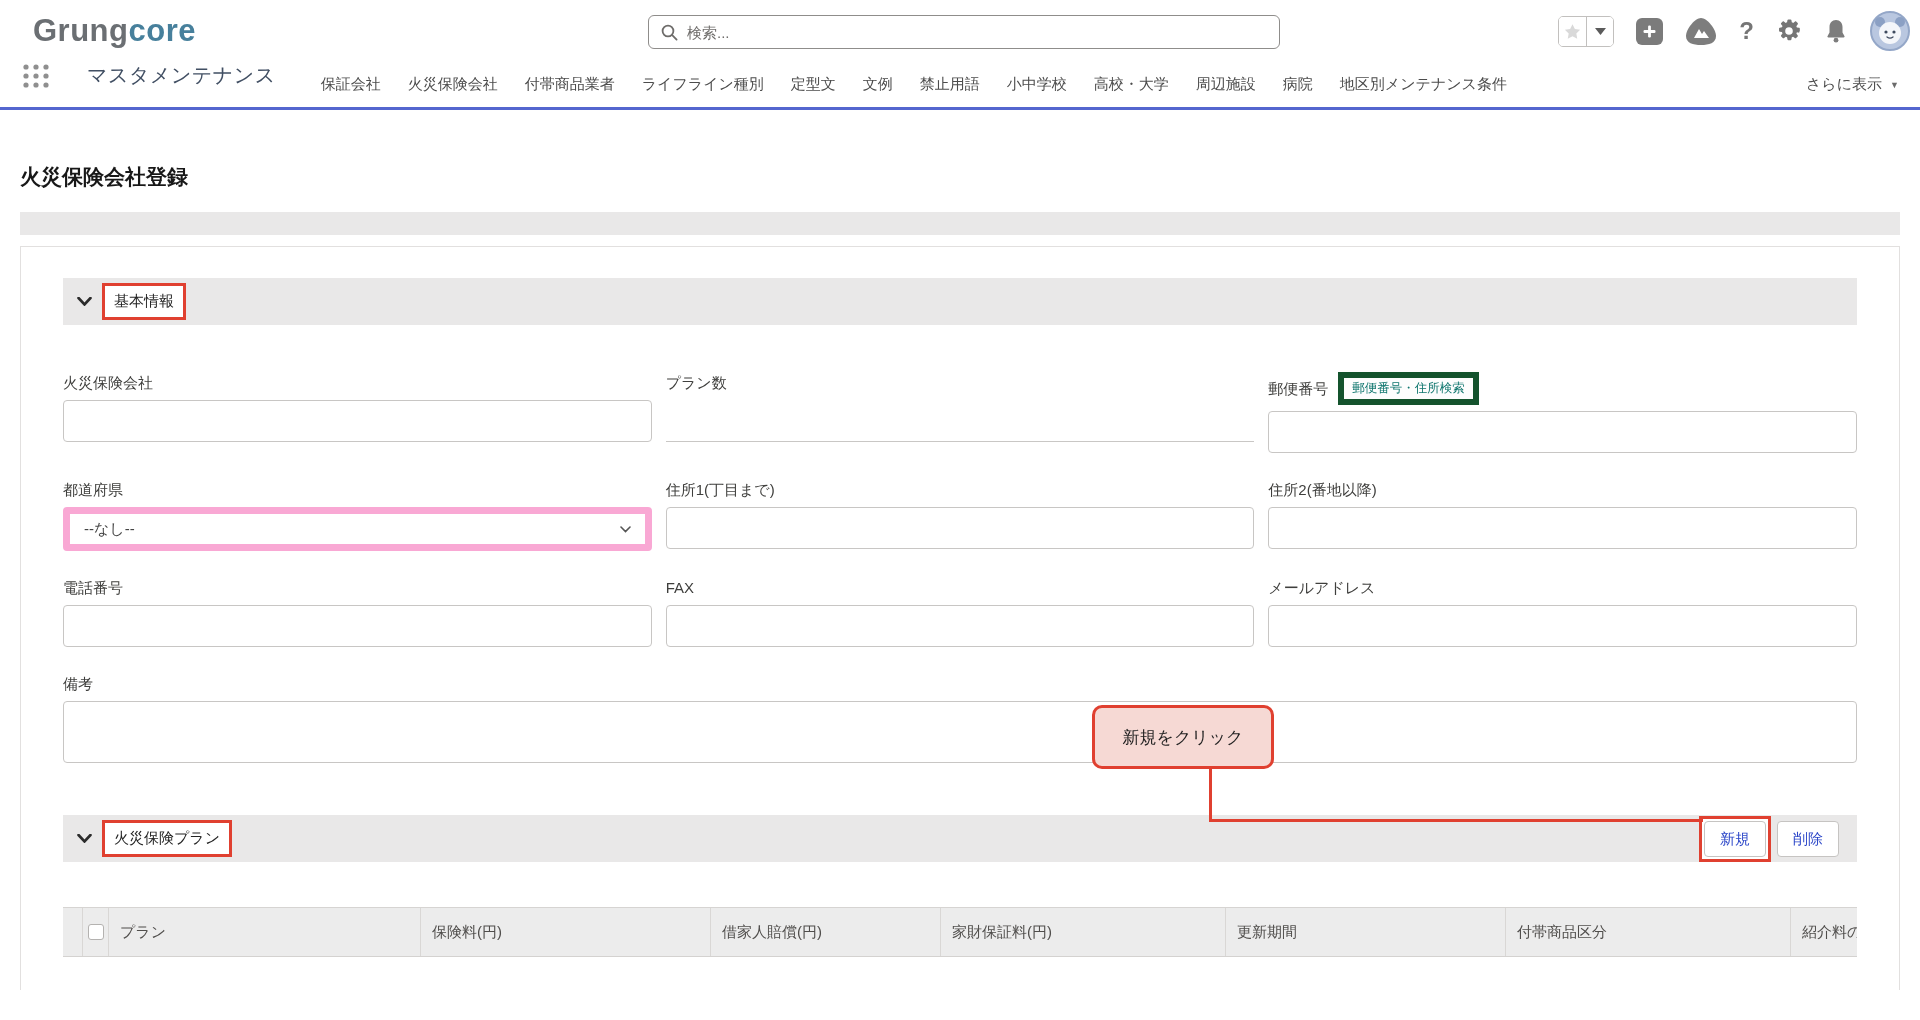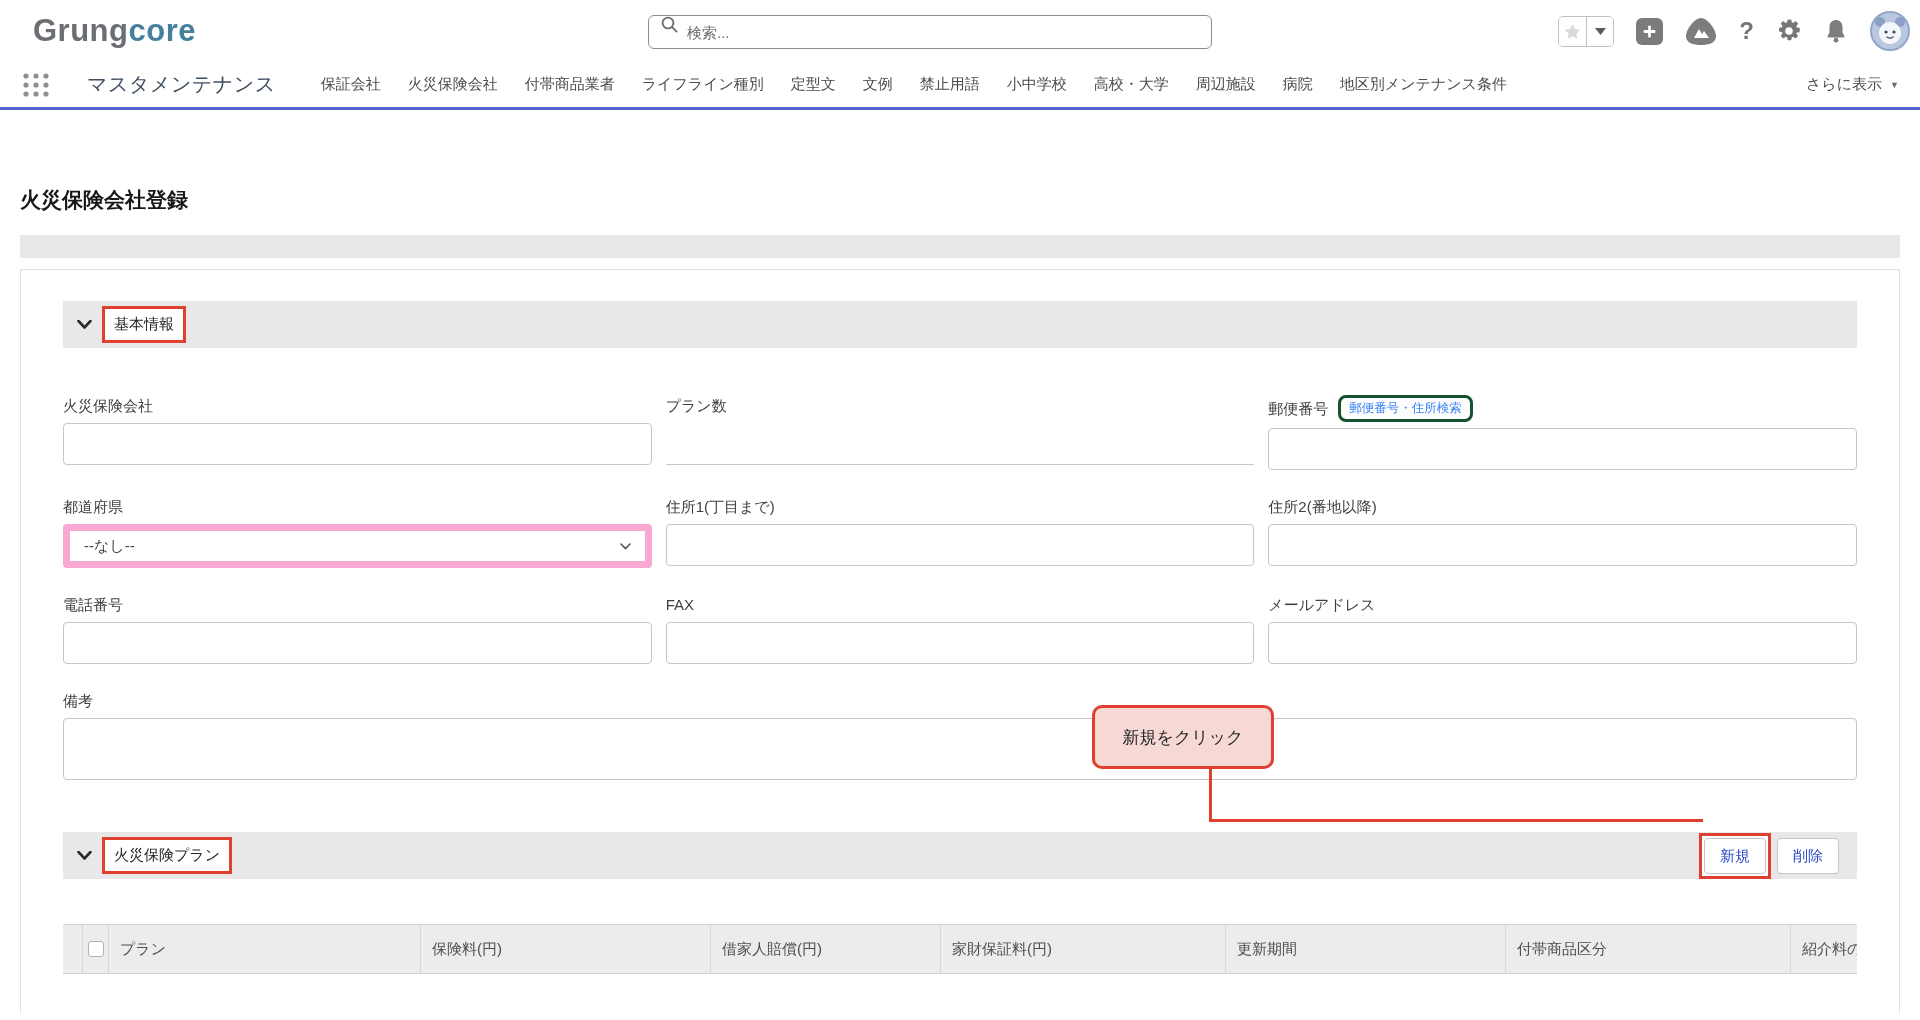--- a/index.html
+++ b/index.html
@@ -4,48 +4,48 @@
 <style>
   * { box-sizing: border-box; margin: 0; padding: 0; }
   html,body { width:1920px; height:1020px; overflow:hidden; background:#ffffff;
     font-family:"Liberation Sans","DejaVu Sans",sans-serif; color:#2e2e2e; position:relative; }
 
   
   .gheader { height:62px; display:flex; align-items:center; position:relative; background:#fff; }
   .logo { margin-left:33px; font-size:31px; font-weight:700; letter-spacing:.5px; line-height:40px; }
   .logo .p1 { color:#6b6f73; }
   .logo .p2 { color:#47809c; }
-  .search-wrap { position:absolute; left:648px; top:15px; width:564px; height:34px;
-    border:1.5px solid #8f8d8b; border-radius:6px; display:flex; padding:0 12px; background:#fff; }
+  .search-wrap { position:absolute; left:648px; top:15px; width:632px; height:34px;
+    border:1.5px solid #8f8d8b; border-radius:6px; display:flex; align-items:center; padding:0 12px; background:#fff; }
   .search-wrap svg { flex:0 0 auto; margin-right:9px; }
   .search-input { border:none; outline:none; width:100%; font-size:15px; color:#444;
     font-family:"Liberation Sans","DejaVu Sans",sans-serif; background:transparent; }
   .search-input::placeholder { color:#6f6d6b; }
   .hicons { position:absolute; right:10px; top:0; height:62px; display:flex; align-items:center; gap:22px; }
   .fav-split { display:flex; height:31px; border:1px solid #c2c0be; border-radius:5px; overflow:hidden; }
   .fav-split .seg { width:27px; display:flex; align-items:center; justify-content:center; background:#fff; }
   .fav-split .seg + .seg { border-left:1px solid #c2c0be; }
   .icon-btn { display:flex; align-items:center; justify-content:center; }
   .plus-btn { width:27px; height:27px; background:#7b7b7b; border-radius:6px; }
   .q-mark { font-size:24px; font-weight:700; color:#767676; line-height:1; }
   .avatar-btn { width:40px; height:40px; }
 
   
-  .appnav { height:48px; display:flex; align-items:center; border-bottom:3px solid #5466cf; background:#fff; }
+  .appnav { height:48px; display:flex; border-bottom:3px solid #5466cf; background:#fff; }
   .waffle { margin-left:22px; width:33px; display:flex; }
   .app-name { margin-left:32px; font-size:20px; color:#414f63; letter-spacing:.5px; white-space:nowrap; }
   .nav-items { display:flex; align-items:center; gap:27px; margin-left:45px; list-style:none; }
   .nav-items li { font-size:15px; color:#4c4c4c; white-space:nowrap; cursor:pointer; }
   .nav-more { margin-left:auto; margin-right:21px; display:flex; align-items:center; gap:8px;
     font-size:15px; color:#4c4c4c; white-space:nowrap; cursor:pointer; }
   .nav-more .tri { font-size:9px; color:#6b6b6b; }
 
   
   .content { padding:0 20px; }
-  .page-title { margin-top:75px; font-size:21px; font-weight:700; color:#181818; line-height:30px; }
+  .page-title { margin-top:52px; font-size:21px; font-weight:700; color:#181818; line-height:30px; }
   .toolbar-strip { margin-top:20px; height:23px; background:#e9e8e8; }
   .card { margin-top:11px; background:#fff; border:1px solid #e2e0df; border-bottom:none;
     padding:31px 42px 0; height:744px; position:relative; }
 
   .section-bar { height:47px; background:#e9e8e8; display:flex; align-items:center; padding:0 18px 0 14px; }
   .section-bar .chev { margin-right:10px; display:flex; }
   .sec-label { font-size:15px; color:#242424; }
   .red-box { border:3px solid #e04030; background:#fff; padding:6px 9px; }
   .bar-buttons { margin-left:auto; display:flex; align-items:center; gap:6px; }
   .sf-btn { background:#fff; border:1px solid #c6c4c2; border-radius:4px; color:#2b46c8;
@@ -55,21 +55,21 @@
 
   
   .form-grid { display:grid; grid-template-columns:1fr 1fr 1fr; column-gap:14px; margin-top:21px; }
   .cell { margin-top:26px; }
   .cell.full { grid-column:1 / 4; }
   .f-label { font-size:15px; color:#3f3f3d; line-height:22px; margin-bottom:6px; display:flex; align-items:center; gap:10px; }
   .t-input { width:100%; height:42px; border:1px solid #c8c6c4; border-radius:4px; padding:0 12px;
     font-size:15px; color:#333; outline:none; background:#fff;
     font-family:"Liberation Sans","DejaVu Sans",sans-serif; }
   .ro-field { width:100%; height:42px; border-bottom:1px solid #c9c7c5; }
-  .chip-btn { font-size:12.5px; color:#3b82f6; border:3px solid #14532d; border-radius:8px;
+  .chip-btn { font-size:12.5px; color:#0f766e; border:6px solid #14532d; border-radius:0;
     background:#fdfdfd; padding:2px 8px; line-height:17px; cursor:pointer;
     font-family:"Liberation Sans","DejaVu Sans",sans-serif; }
   .sel { width:100%; height:44px; border:7px solid #f9a8d4; border-radius:4px; background:#fff;
     display:flex; align-items:center; padding:0 14px; font-size:15px; color:#454545; cursor:pointer; }
   .sel .sel-chev { margin-left:auto; display:flex; }
   .t-area { width:100%; height:62px; border:1px solid #c8c6c4; border-radius:4px; resize:none;
     padding:8px 12px; font-size:15px; outline:none;
     font-family:"Liberation Sans","DejaVu Sans",sans-serif; }
 
   .plan-bar { margin-top:48px; }

